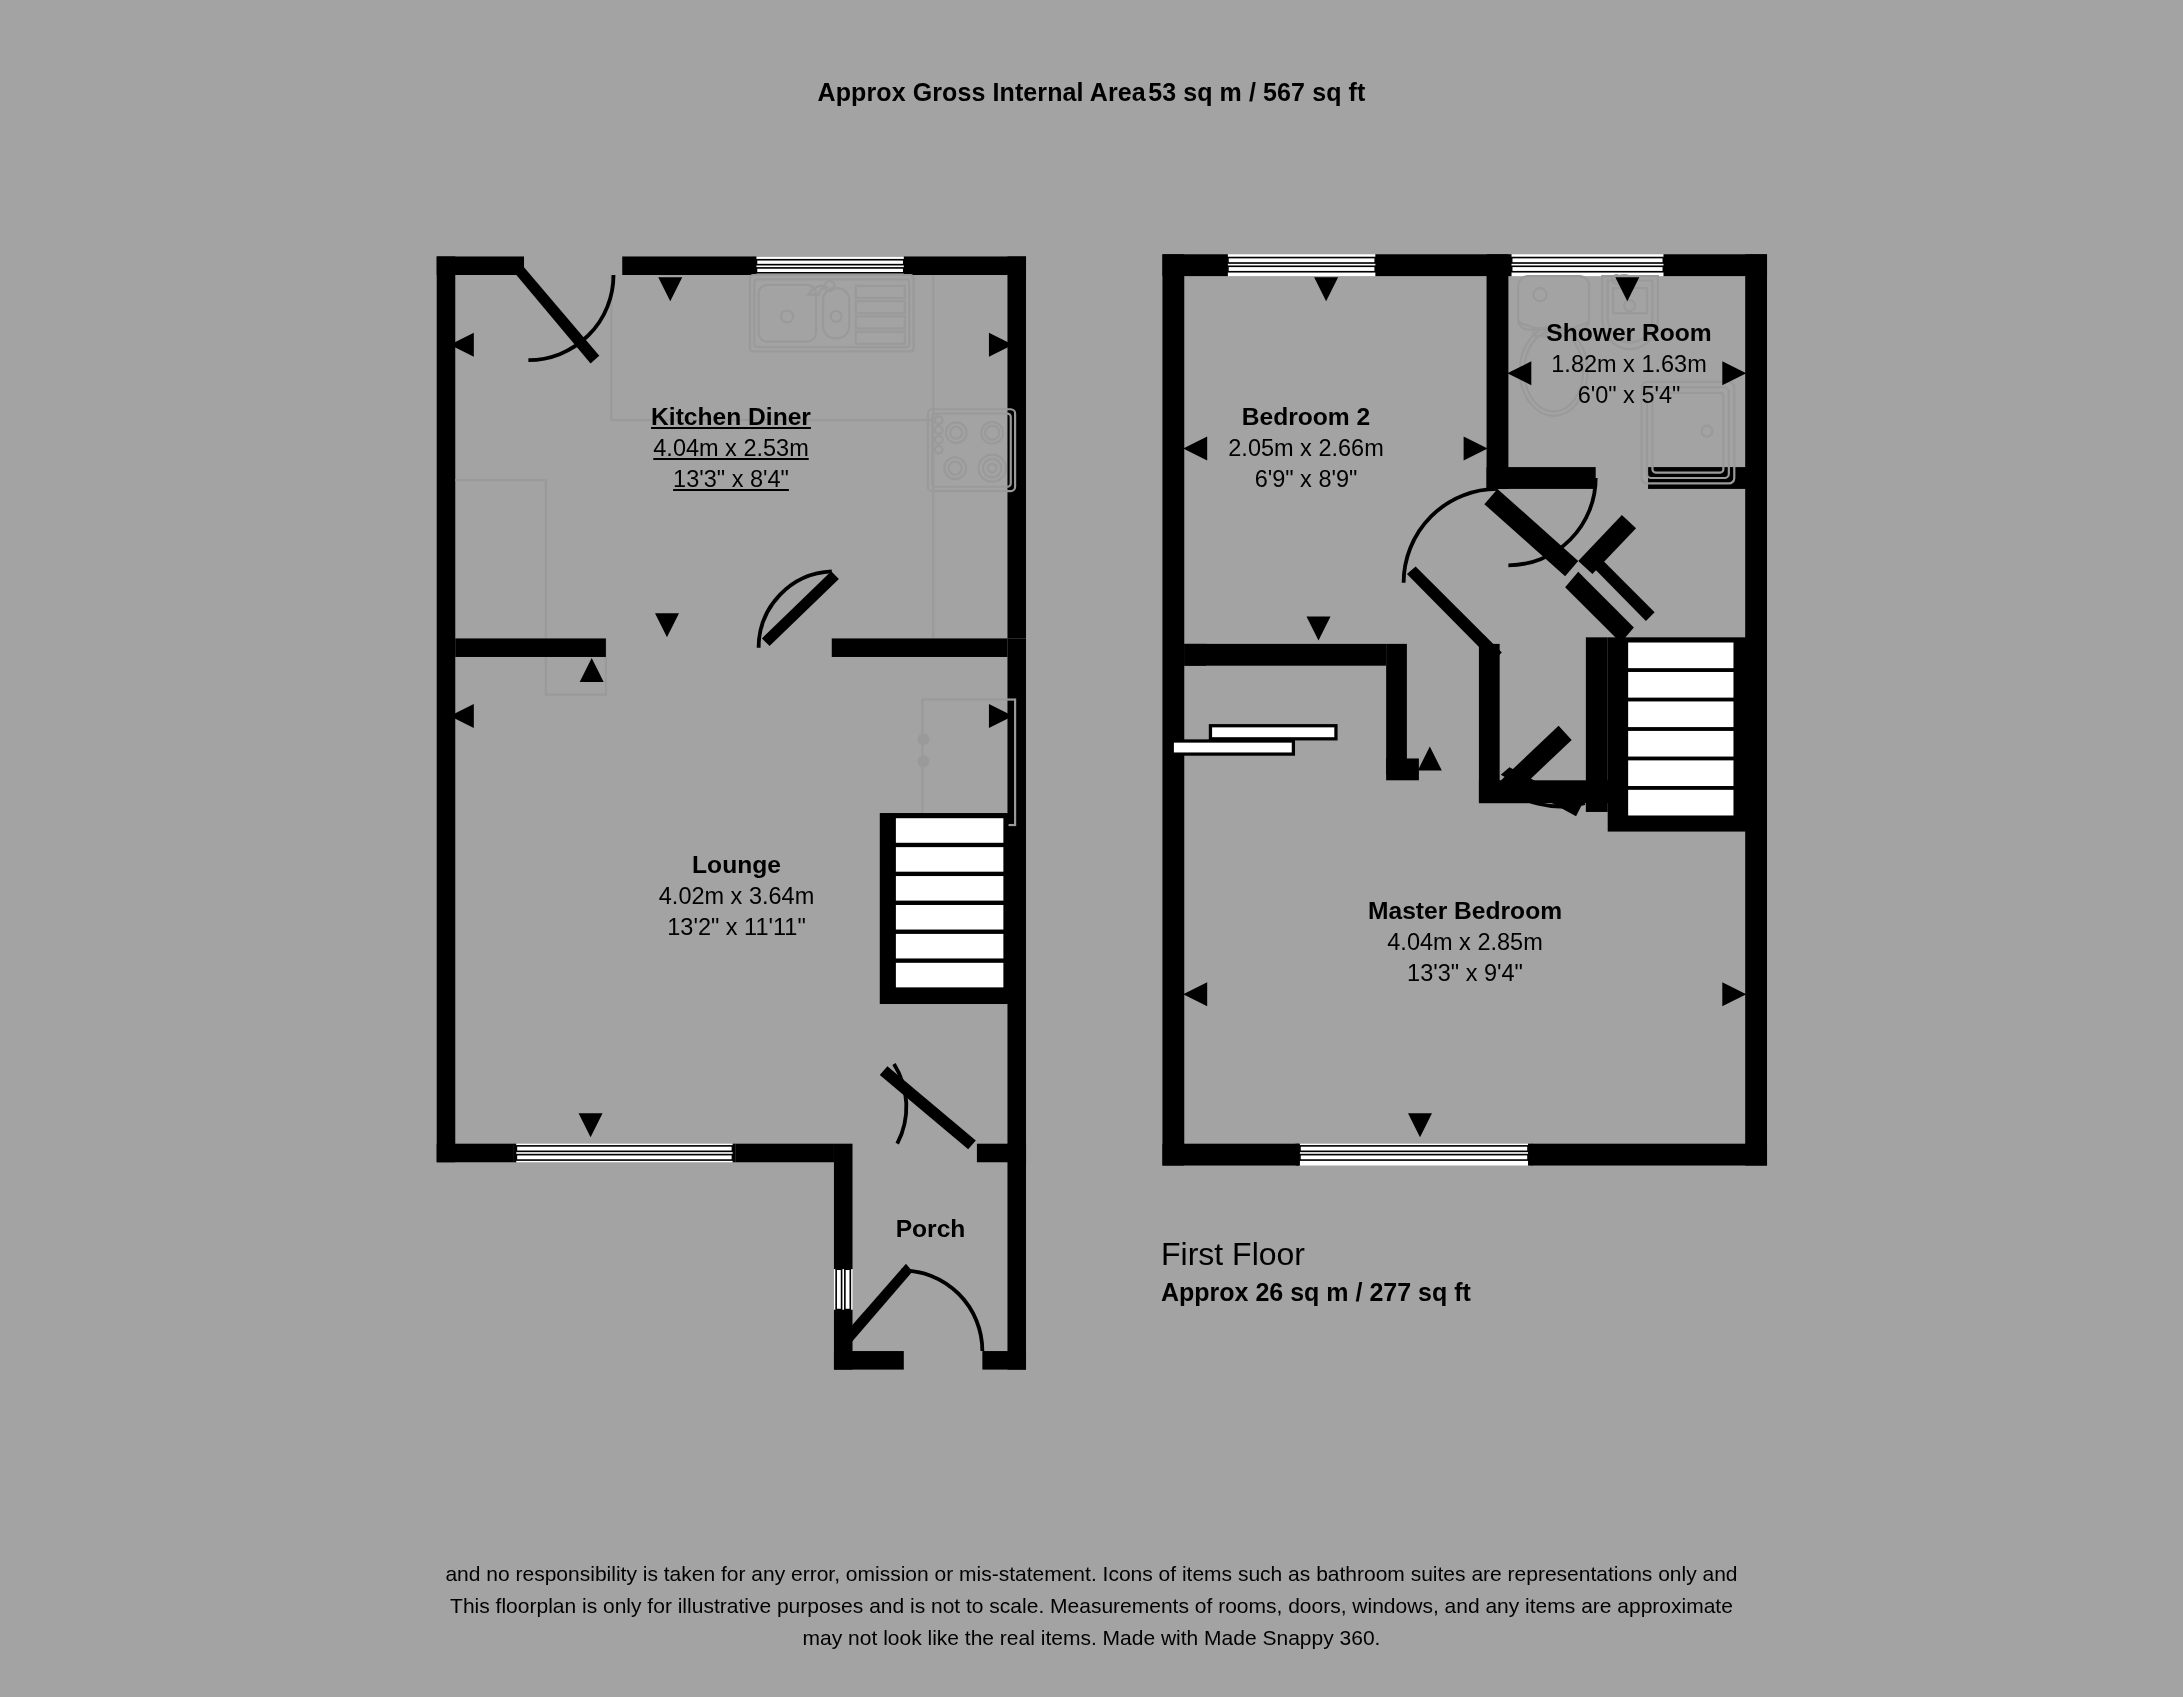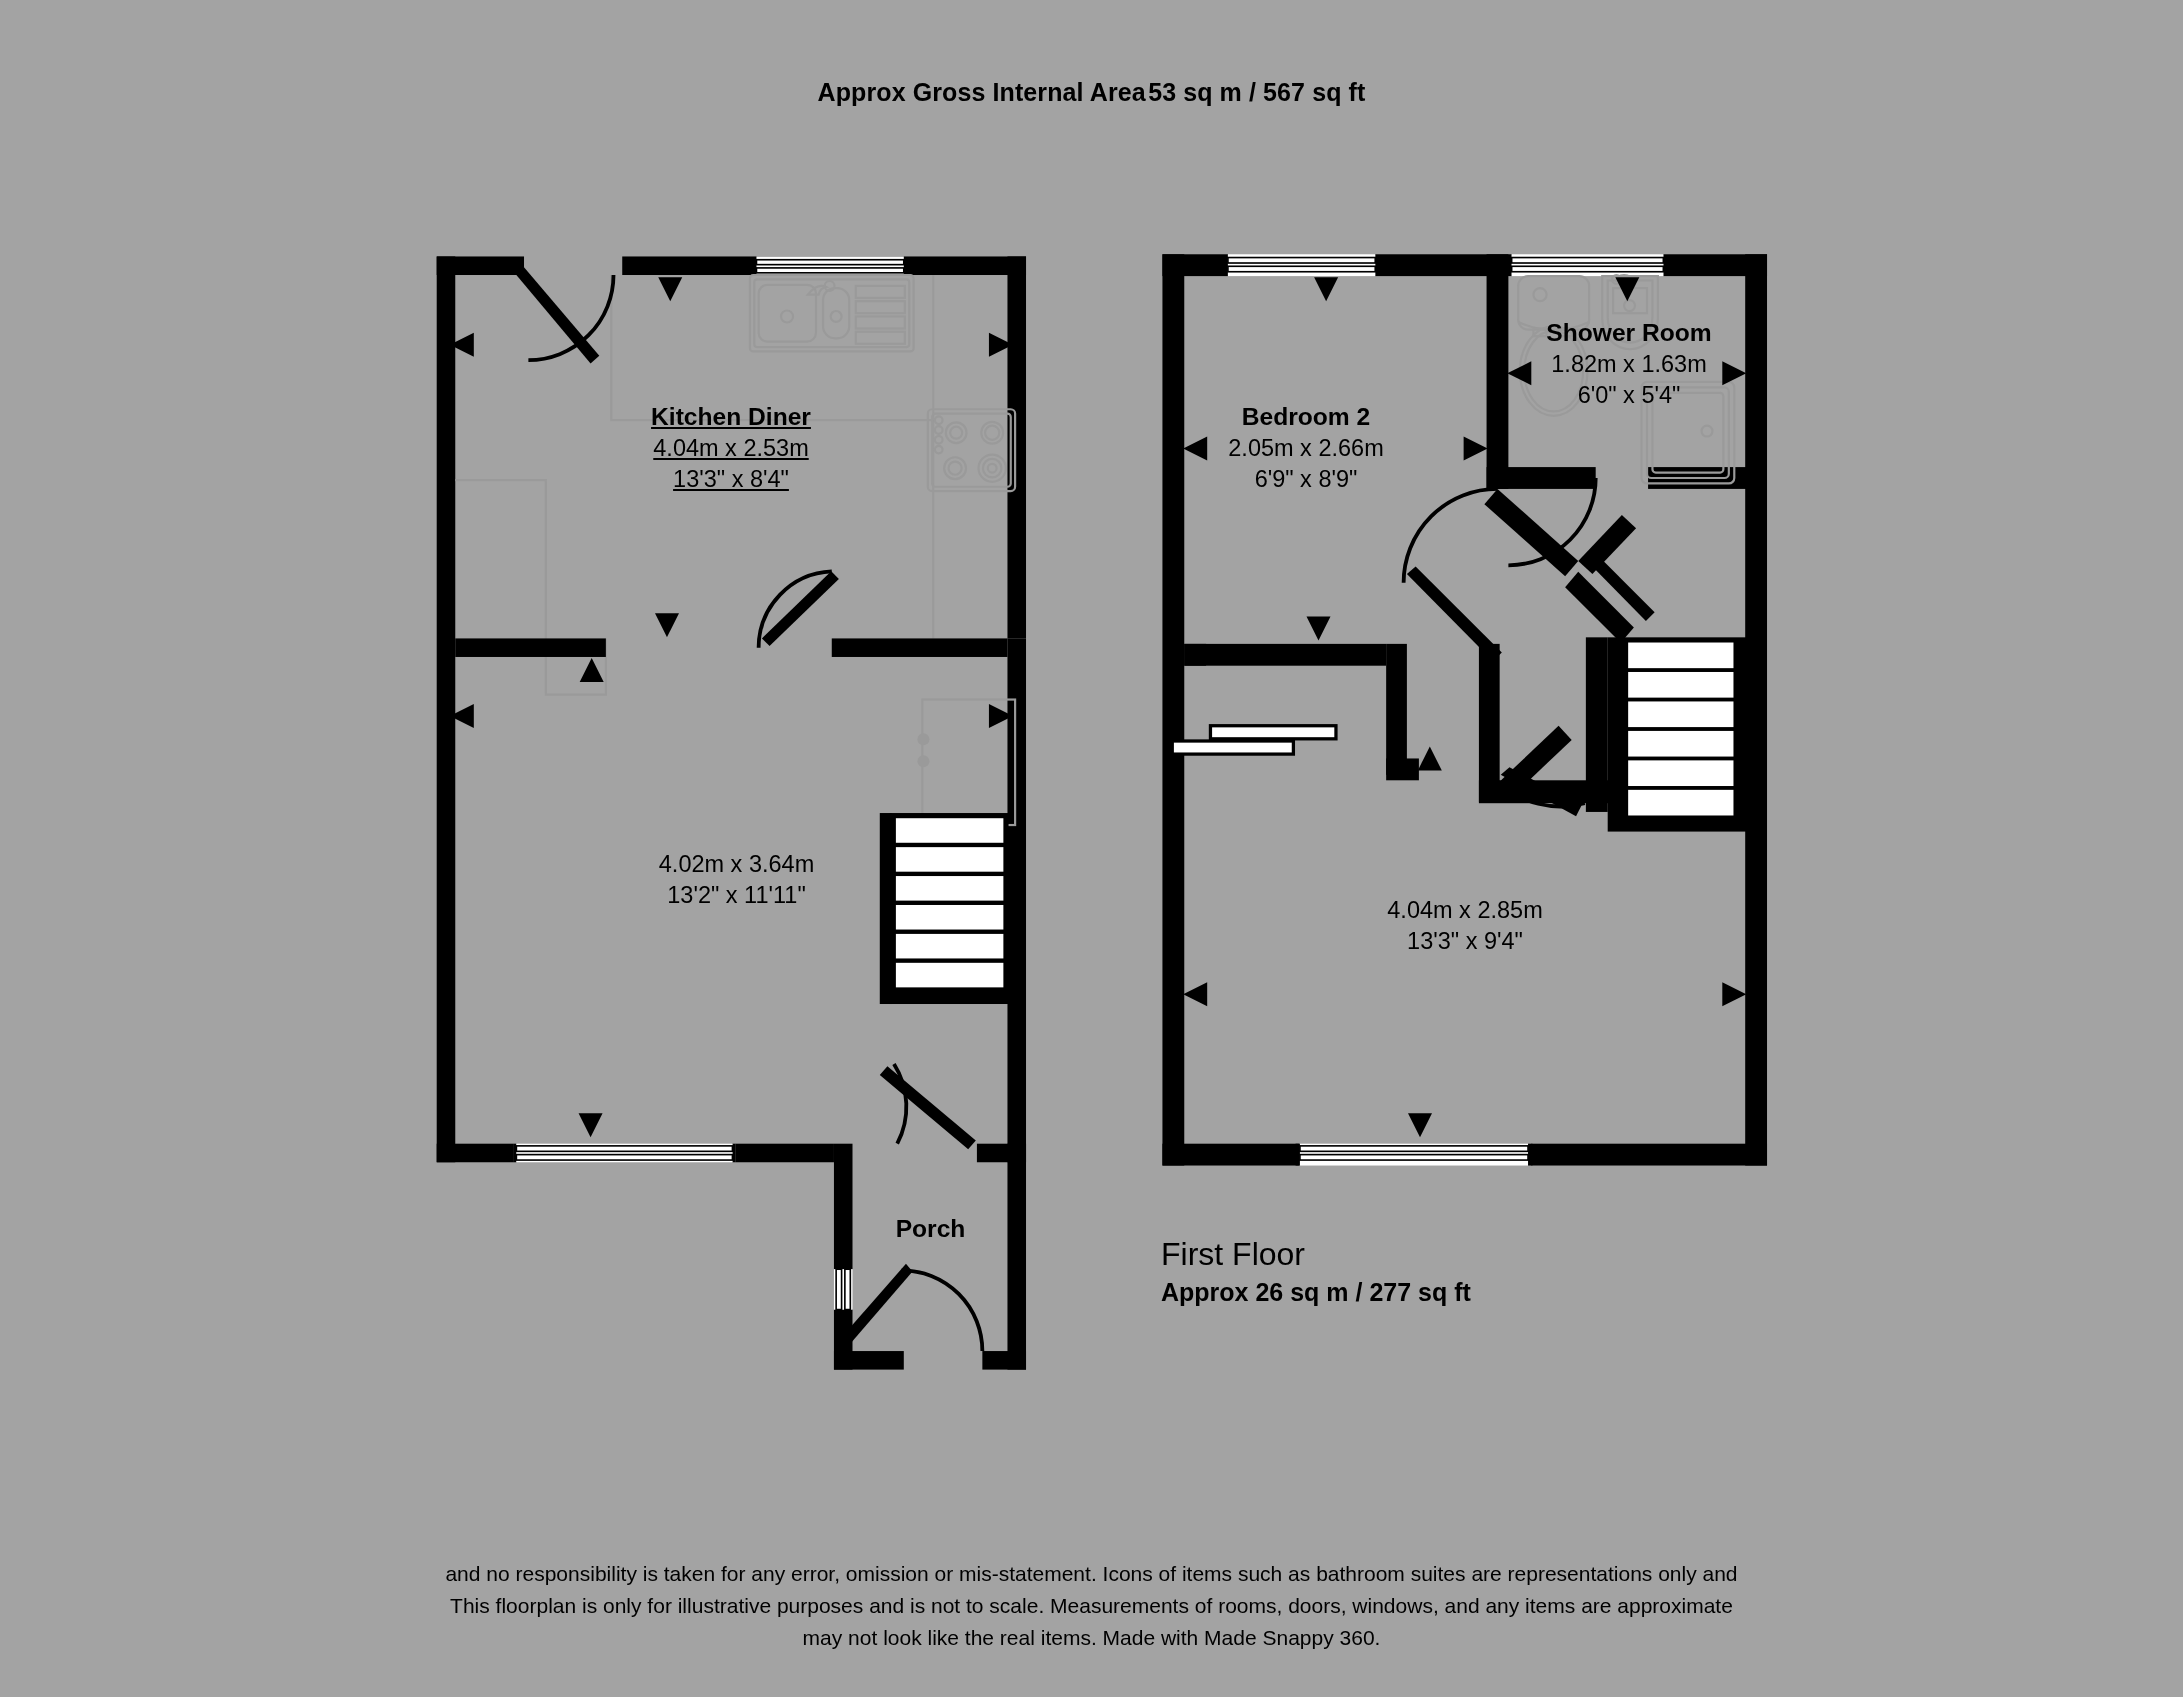--- a/index.html
+++ b/index.html
@@ -416,20 +416,21 @@
     </g>
   </svg>
 
   <div class="room-label" style="left:458px; top:401px; width:546px;text-decoration:underline;">
     <span class="room-name">Kitchen Diner</span>
     <span class="room-dim">4.04m x 2.53m</span>
     <span class="room-dim">13'3" x 8'4"</span>
   </div>
 
   <div class="room-label" style="left:458px; top:849px; width:557px;">
+    <span class="room-name">Lounge</span>
     <span class="room-dim">4.02m x 3.64m</span>
     <span class="room-dim">13'2" x 11'11"</span>
   </div>
 
   <div class="room-label" style="left:835px; top:1213px; width:191px;">
     <span class="room-name">Porch</span>
   </div>
 
   <div class="room-label" style="left:1184px; top:401px; width:244px;">
     <span class="room-name">Bedroom 2</span>
@@ -437,20 +438,21 @@
     <span class="room-dim">6'9" x 8'9"</span>
   </div>
 
   <div class="room-label" style="left:1509px; top:317px; width:240px;">
     <span class="room-name">Shower Room</span>
     <span class="room-dim">1.82m x 1.63m</span>
     <span class="room-dim">6'0" x 5'4"</span>
   </div>
 
   <div class="room-label" style="left:1184px; top:895px; width:562px;">
+    <span class="room-name">Master Bedroom</span>
     <span class="room-dim">4.04m x 2.85m</span>
     <span class="room-dim">13'3" x 9'4"</span>
   </div>
 
   <div class="area-label" style="left:1161px; top:1234px;">
     <span class="area-title">First Floor</span>
     <span class="area-sub">Approx 26 sq m / 277 sq ft</span>
   </div>
 
 

